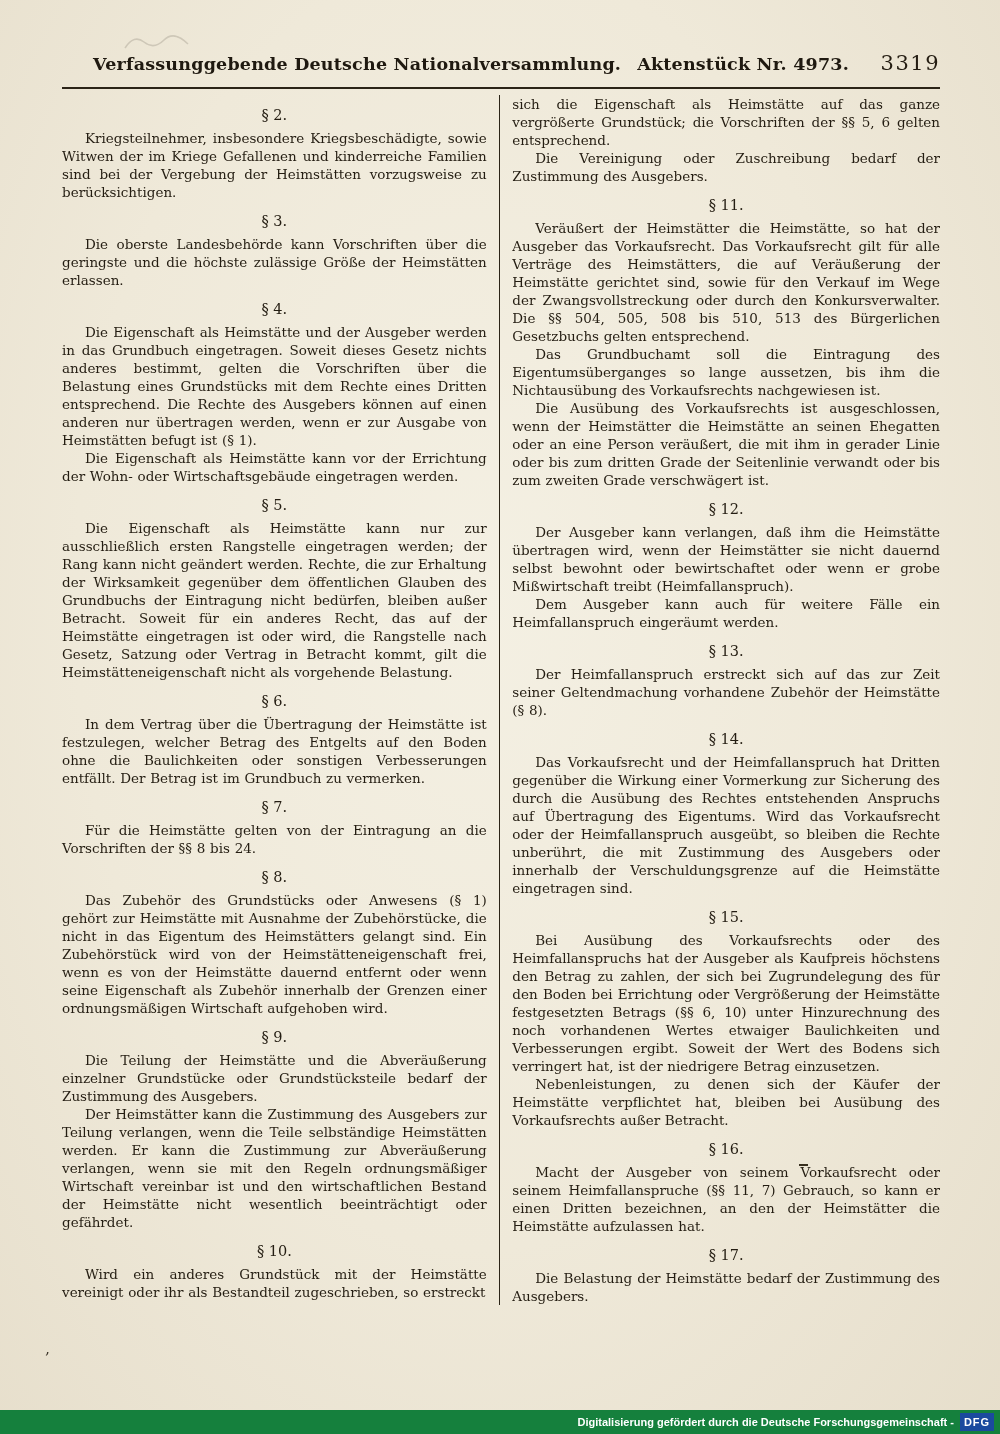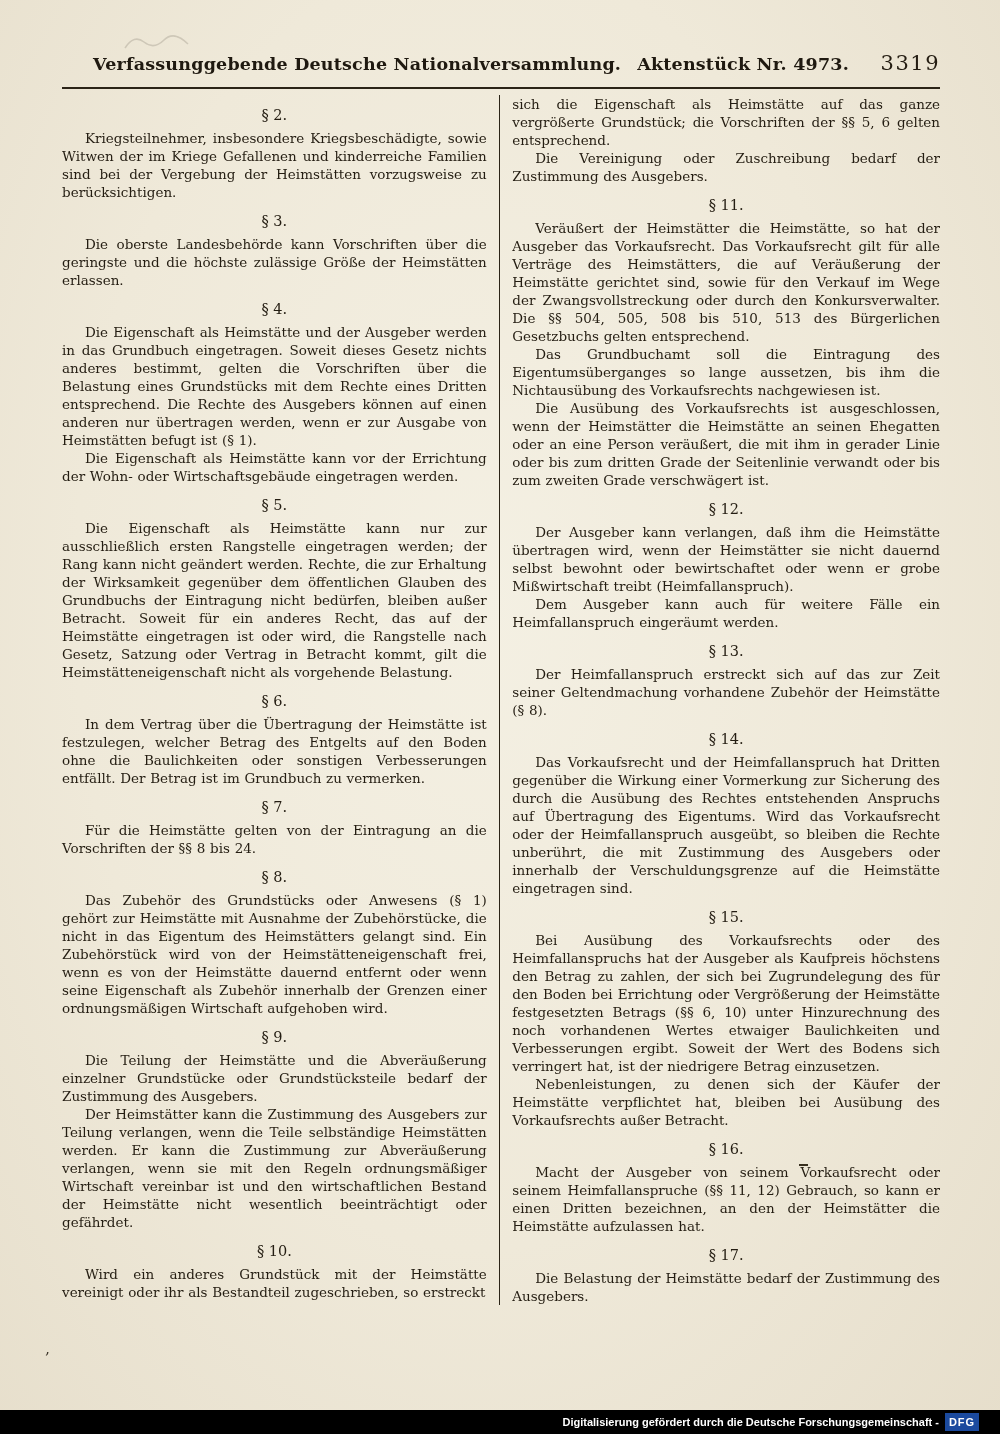--- a/index.html
+++ b/index.html
@@ -34,22 +34,22 @@
   .col p.no-indent{text-indent:0;}
 
   
   .artifact{position:absolute;}
   .artifact-pencil{left:122px;top:30px;opacity:.55;}
   .artifact-comma{left:45px;top:1340px;font-size:15px;color:#3d362b;}
   .artifact-dash{left:799px;top:1164px;width:9px;height:2px;background:#38301f;}
 
   
   .dfg-bar{
-    position:absolute;left:0;right:0;bottom:0;height:24px;background:#000000;
-    display:flex;align-items:center;justify-content:flex-end;gap:6px;padding-right:21px;
+    position:absolute;left:0;right:0;bottom:0;height:24px;background:#15803d;
+    display:flex;align-items:center;justify-content:flex-end;gap:6px;padding-right:6px;
   }
   .dfg-credit{color:#ffffff;font-family:"Liberation Sans","DejaVu Sans",sans-serif;font-size:11px;font-weight:bold;}
   .dfg-logo{
     color:#ffffff;font-family:"Liberation Sans","DejaVu Sans",sans-serif;
     font-size:11px;font-weight:bold;letter-spacing:1px;
     height:18px;width:34px;display:flex;align-items:center;justify-content:center;
   }
 </style>
 </head>
 <body>
@@ -100,21 +100,21 @@
         <p>Der Ausgeber kann verlangen, daß ihm die Heimstätte übertragen wird, wenn der Heimstätter sie nicht dauernd selbst bewohnt oder bewirtschaftet oder wenn er grobe Mißwirtschaft treibt (Heimfallanspruch).</p>
         <p>Dem Ausgeber kann auch für weitere Fälle ein Heimfallanspruch eingeräumt werden.</p>
         <div class="sec-heading">§ 13.</div>
         <p>Der Heimfallanspruch erstreckt sich auf das zur Zeit seiner Geltendmachung vorhandene Zubehör der Heimstätte (§ 8).</p>
         <div class="sec-heading">§ 14.</div>
         <p>Das Vorkaufsrecht und der Heimfallanspruch hat Dritten gegenüber die Wirkung einer Vormerkung zur Sicherung des durch die Ausübung des Rechtes entstehenden Anspruchs auf Übertragung des Eigentums. Wird das Vorkaufsrecht oder der Heimfallanspruch ausgeübt, so bleiben die Rechte unberührt, die mit Zustimmung des Ausgebers oder innerhalb der Verschuldungsgrenze auf die Heimstätte eingetragen sind.</p>
         <div class="sec-heading">§ 15.</div>
         <p>Bei Ausübung des Vorkaufsrechts oder des Heimfallanspruchs hat der Ausgeber als Kaufpreis höchstens den Betrag zu zahlen, der sich bei Zugrundelegung des für den Boden bei Errichtung oder Vergrößerung der Heimstätte festgesetzten Betrags (§§ 6, 10) unter Hinzurechnung des noch vorhandenen Wertes etwaiger Baulichkeiten und Verbesserungen ergibt. Soweit der Wert des Bodens sich verringert hat, ist der niedrigere Betrag einzusetzen.</p>
         <p>Nebenleistungen, zu denen sich der Käufer der Heimstätte verpflichtet hat, bleiben bei Ausübung des Vorkaufsrechts außer Betracht.</p>
         <div class="sec-heading">§ 16.</div>
-        <p>Macht der Ausgeber von seinem Vorkaufsrecht oder seinem Heimfallanspruche (§§ 11, 12) Gebrauch, so kann er einen Dritten bezeichnen, an den der Heimstätter die Heimstätte aufzulassen hat.</p>
+        <p>Macht der Ausgeber von seinem Vorkaufsrecht oder seinem Heimfallanspruche (§§ 11, 7) Gebrauch, so kann er einen Dritten bezeichnen, an den der Heimstätter die Heimstätte aufzulassen hat.</p>
         <div class="sec-heading">§ 17.</div>
         <p>Die Belastung der Heimstätte bedarf der Zustimmung des Ausgebers.</p>
       </section>
   </main>
 
   <svg class="artifact artifact-pencil" width="70" height="26" viewBox="0 0 70 26">
     <path d="M3 18 Q 12 4, 22 12 T 42 10 T 66 14" fill="none" stroke="#b6afa0" stroke-width="1.6"></path>
   </svg>
   <div class="artifact artifact-comma">‚</div>
   <div class="artifact artifact-dash"></div>

